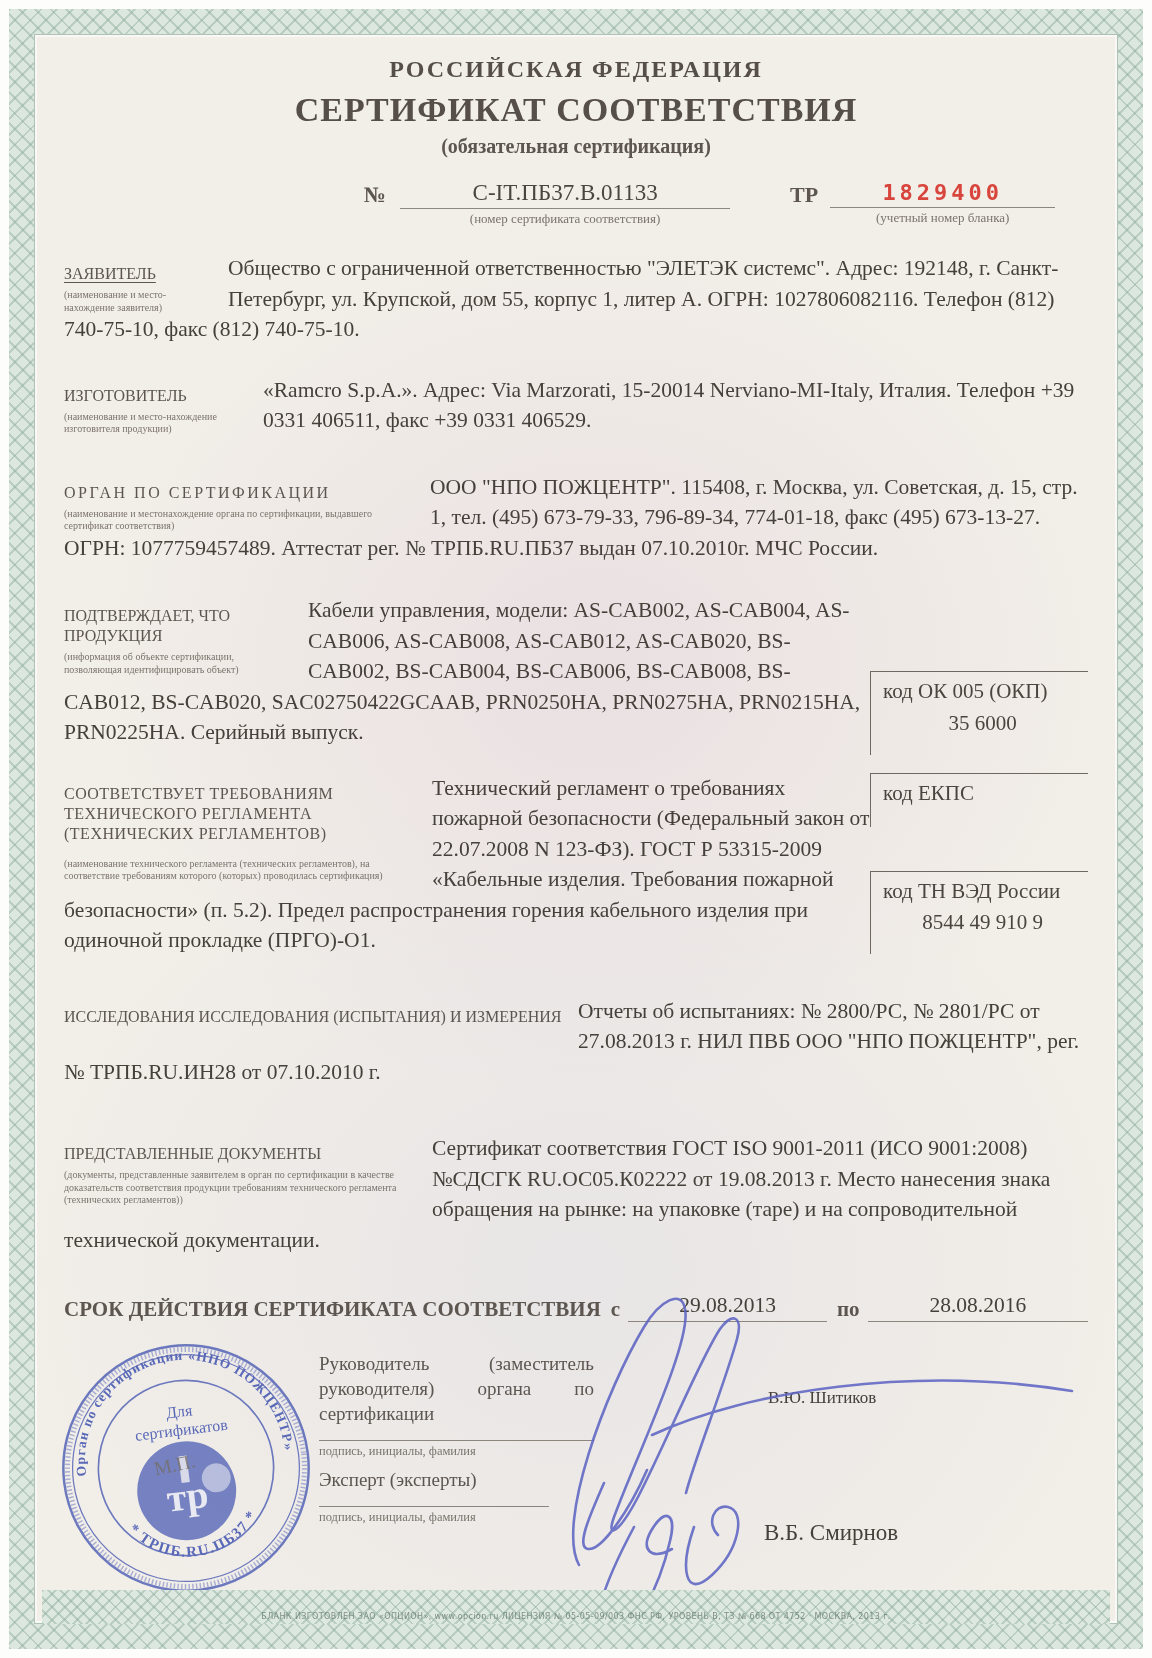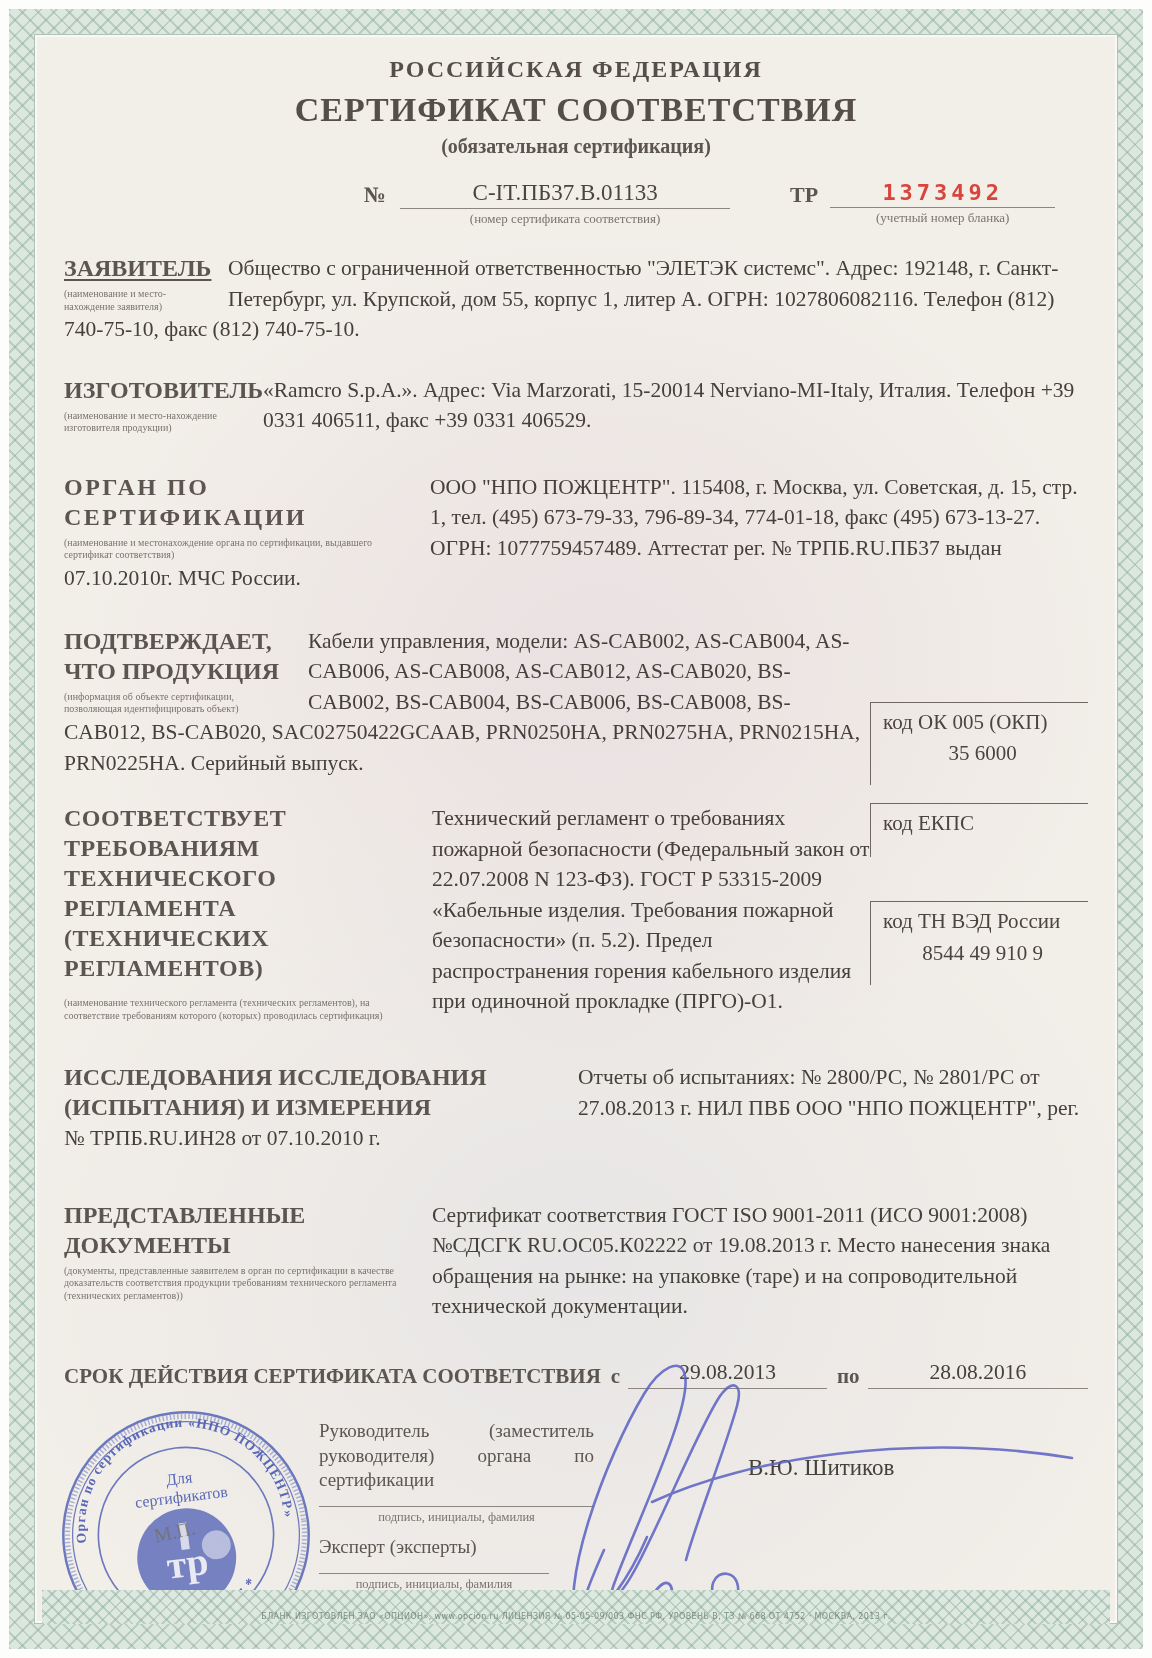--- a/index.html
+++ b/index.html
@@ -36,21 +36,21 @@
   .field .value{display:block;font-size:23px;color:#4b453f;padding:0 14px 2px 14px;border-bottom:1px solid #8d867f;}
   .field .caption{display:block;font-size:13px;color:#7b746d;padding-top:2px;}
   .numfield{width:330px;margin-left:14px;}
   .trlabel{font-size:22px;font-weight:bold;color:#5d5650;margin-left:60px;margin-top:2px;}
   .trfield{width:225px;margin-left:12px;}
   .trfield .value{font-family:"DejaVu Sans Mono",monospace;font-weight:bold;color:#d8453c;letter-spacing:4px;font-size:22px;}
   
   .sec{margin-top:26px;position:relative;}
   .sec::after{content:"";display:block;clear:both;}
   .lab{float:left;}
-  .lab .l1{display:block;font-weight:bold;font-size:24px;color:#5d5650;line-height:1.25;}
+  .lab .l1{display:block;font-weight:normal;font-size:16px;color:#5d5650;line-height:1.25;margin-top:11px;}
   .lab .l2{display:block;font-size:10px;color:#7b746d;line-height:1.25;margin-top:5px;}
   .body{font-size:21.5px;line-height:1.42;color:#45403a;}
   .body .txt{white-space:normal;}
   .u{text-decoration:underline;text-underline-offset:3px;}
   .sp{letter-spacing:2.5px;}
   .code-box{
     float:right;width:218px;box-sizing:border-box;
     border-top:1.5px solid #6e6861;border-left:1.5px solid #6e6861;
     padding:5px 6px 16px 12px;
     font-size:21px;color:#4b453f;text-align:left;
@@ -61,23 +61,23 @@
   .validity .vlab{font-weight:bold;font-size:21px;color:#5d5650;white-space:nowrap;}
   .validity .conj{font-weight:bold;font-size:21px;color:#5d5650;margin:0 8px 0 10px;}
   .vfield{text-align:center;border-bottom:1px solid #8d867f;font-size:21.5px;color:#45403a;}
   .vfield.from{width:205px;margin-top:-26px;padding-top:26px;}
   .vfield.to{width:230px;margin-top:-26px;padding-top:26px;}
   .validity .vfield{margin-top:0;padding:0 10px 3px 10px;transform:translateY(-4px);}
   
   .sig{position:relative;height:305px;margin-top:14px;}
   .sig .roles{position:absolute;left:255px;top:12px;width:275px;}
   .role-l1{font-size:19px;color:#5d5650;line-height:1.3;border-bottom:1px solid #8d867f;padding-bottom:13px;text-align:justify;}
-  .role-cap{font-size:12.5px;color:#7b746d;margin-top:3px;text-align:center;}
+  .role-cap{font-size:12.5px;color:#7b746d;margin-top:3px;}
   .role2{position:absolute;left:255px;top:128px;width:230px;}
-  .sig .name1{position:absolute;left:684px;top:48px;font-size:23px;color:#45403a;}
+  .sig .name1{position:absolute;left:704px;top:48px;font-size:17px;color:#45403a;}
   .sig .name2{position:absolute;left:700px;top:180px;font-size:23px;color:#45403a;}
   .stamp{position:absolute;left:-12px;top:-6px;width:268px;height:268px;transform:rotate(-7deg);opacity:.92;}
   .autograph{position:absolute;left:420px;top:-75px;pointer-events:none;}
   
   .footstrip{
     position:absolute;left:8px;right:8px;bottom:0;height:34px;
     background-color:#dde8e0;
     background-image:
       repeating-linear-gradient(135deg, rgba(134,166,148,.40) 0 2px, transparent 2px 9px),
       repeating-linear-gradient(45deg, rgba(134,166,148,.40) 0 2px, transparent 2px 9px);
@@ -98,21 +98,21 @@
       <div class="title">СЕРТИФИКАТ СООТВЕТСТВИЯ</div>
       <div class="subtitle">(обязательная сертификация)</div>
       <div class="numrow">
         <span class="nolabel">№</span>
         <span class="field numfield">
           <span class="value">С-IT.ПБ37.В.01133</span>
           <span class="caption">(номер сертификата соответствия)</span>
         </span>
         <span class="trlabel">ТР</span>
         <span class="field trfield">
-          <span class="value">1373492</span>
+          <span class="value">1829400</span>
           <span class="caption">(учетный номер бланка)</span>
         </span>
       </div>
     </div>
 
     <div class="sec">
       <div class="lab" style="width:150px;margin-right:14px;">
         <span class="l1 u">ЗАЯВИТЕЛЬ</span>
         <span class="l2">(наименование и место-нахождение заявителя)</span>
       </div>

